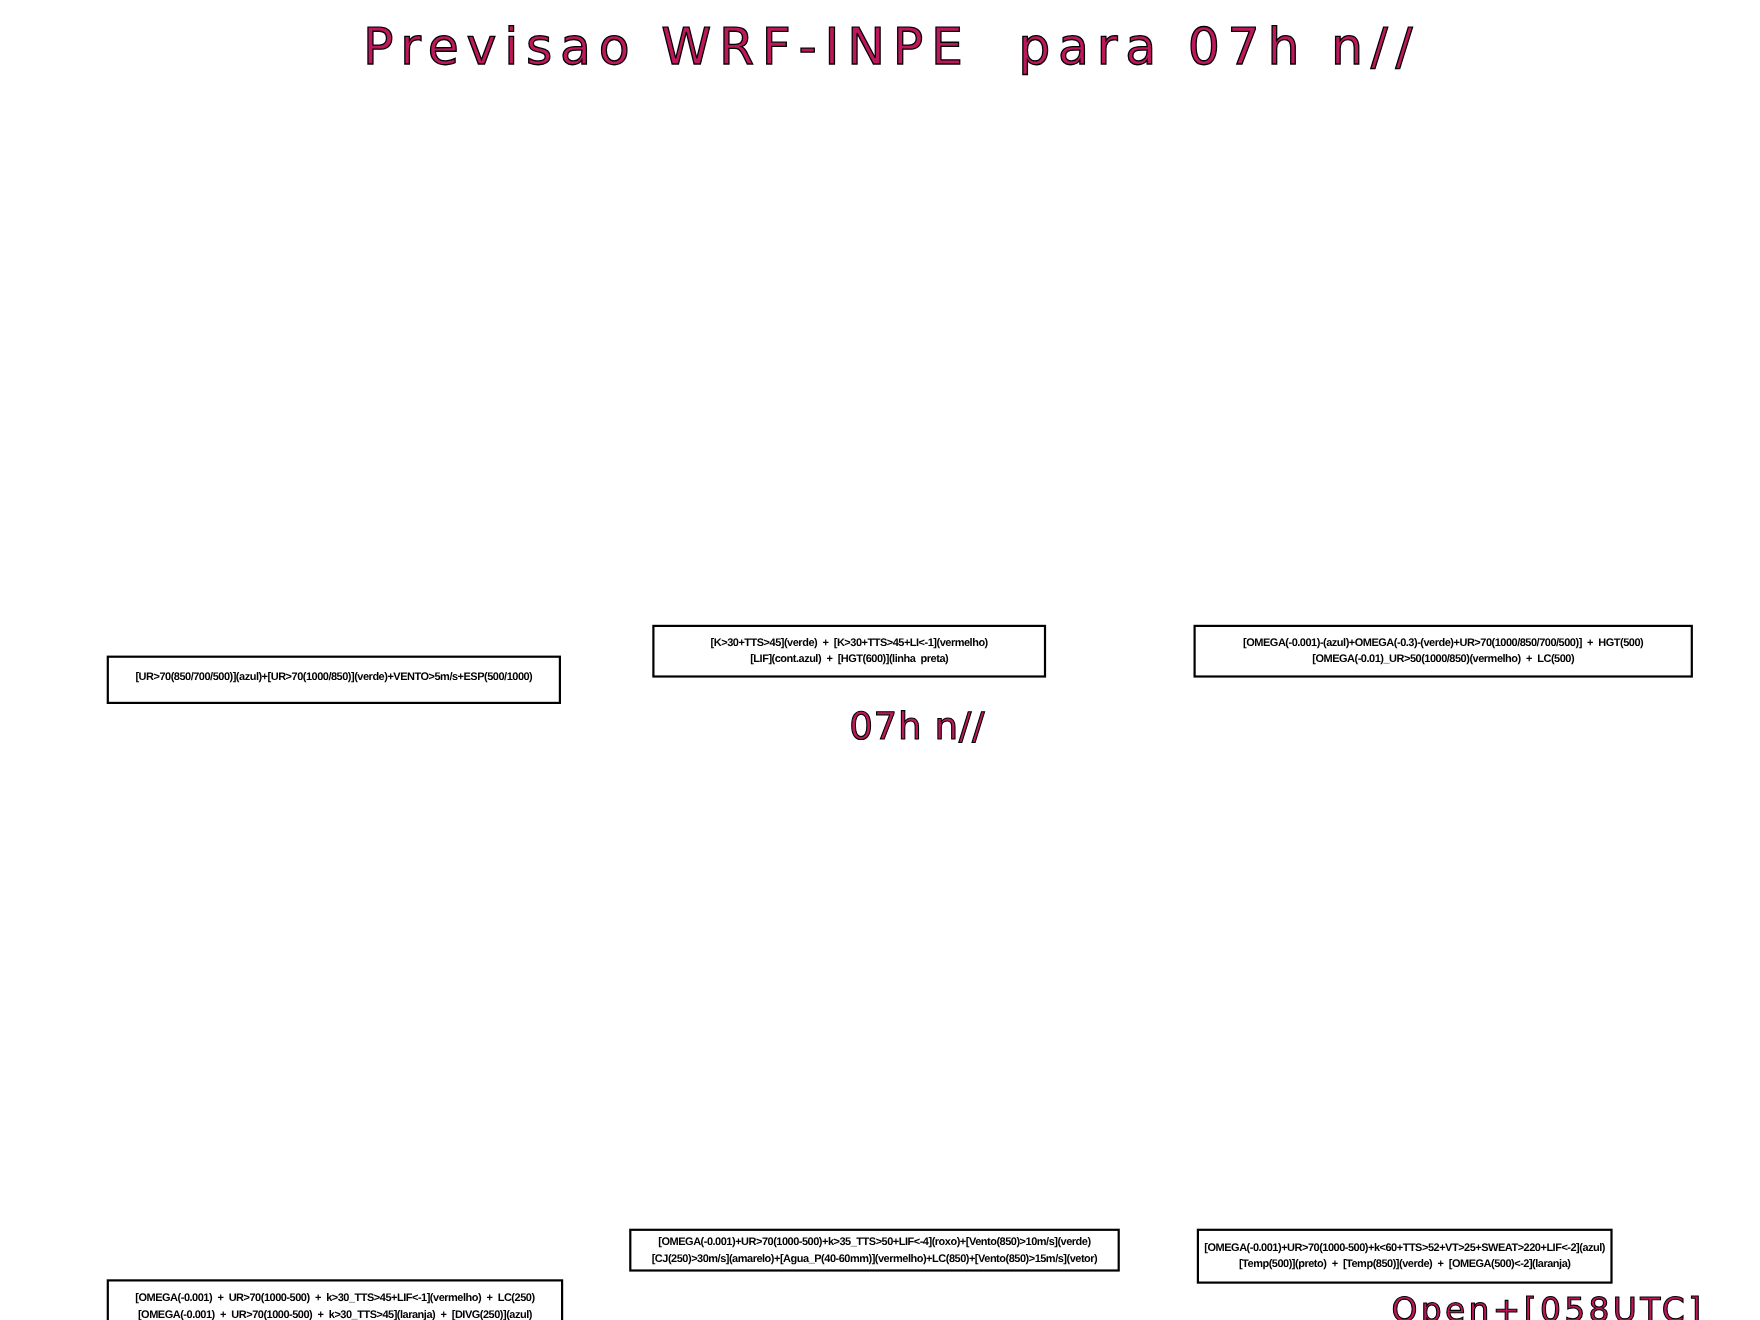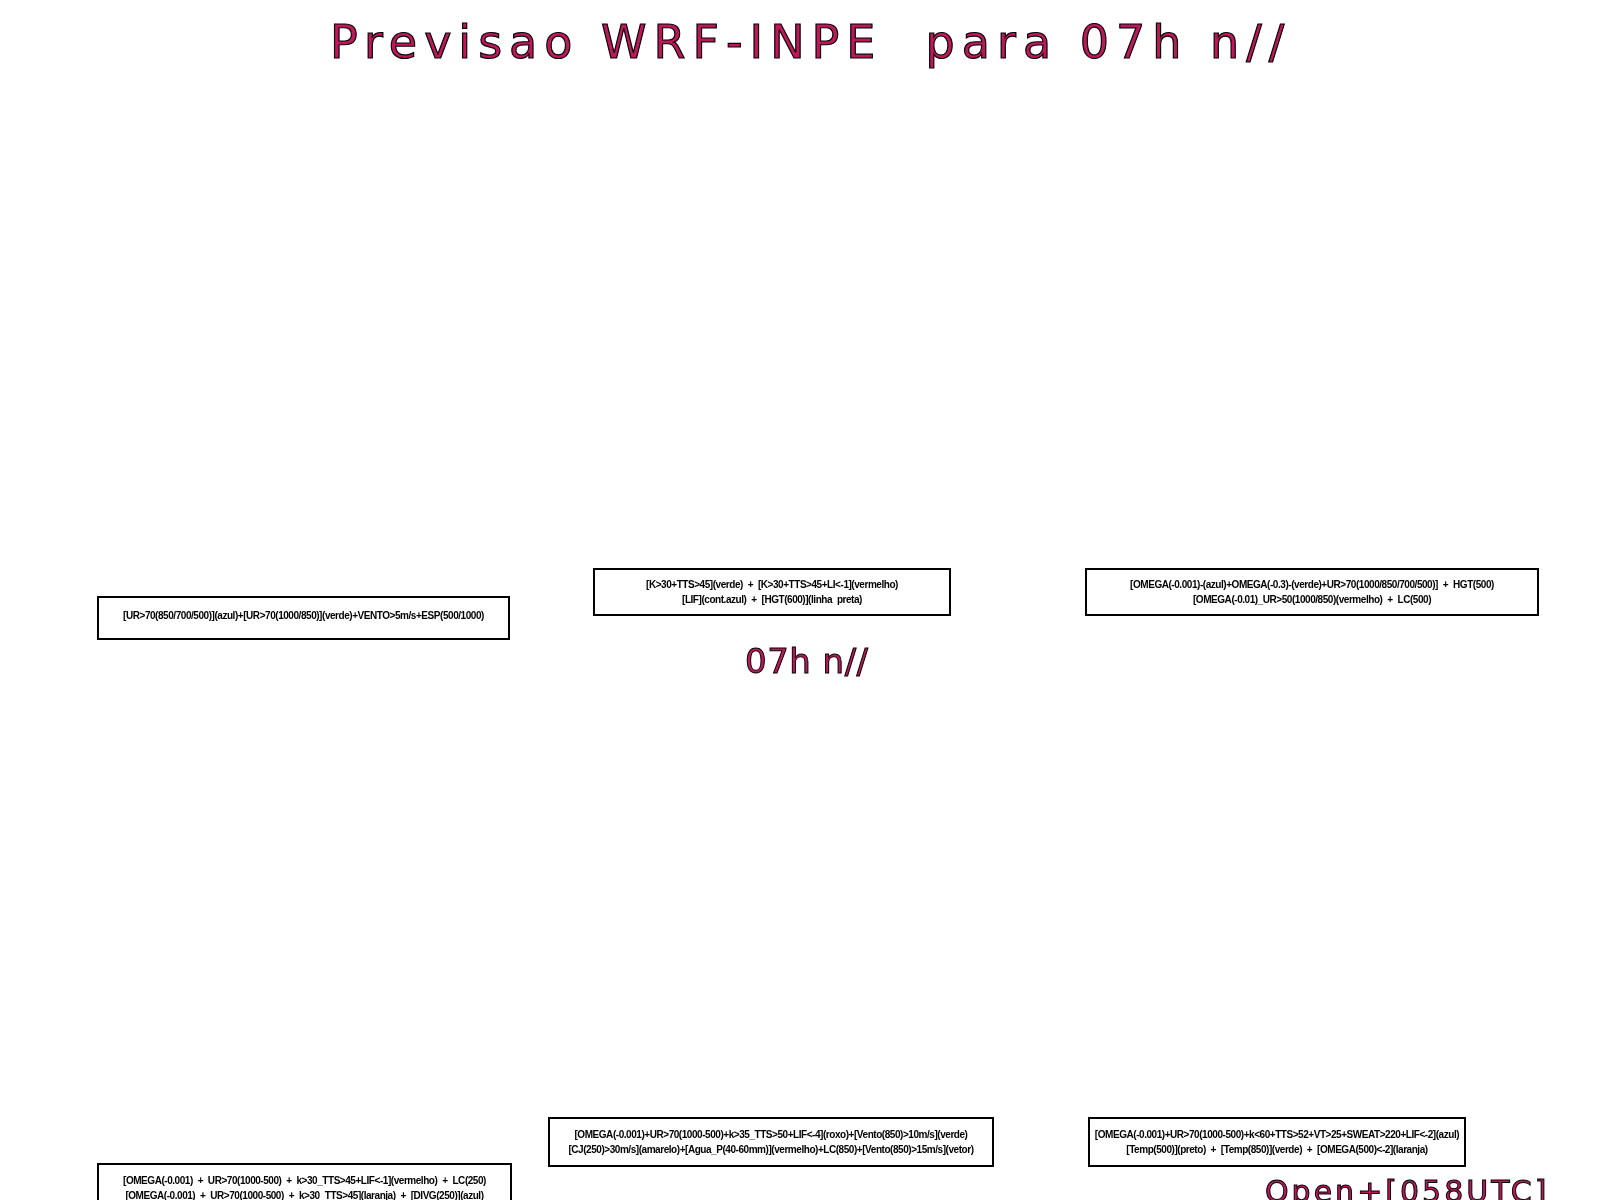--- a/index.html
+++ b/index.html
@@ -18,21 +18,21 @@
     -webkit-text-stroke: 1.2px #000000;
     font-family: "DejaVu Sans", sans-serif;
     white-space: pre;
     line-height: normal;
   }
   @supports not (-webkit-text-stroke: 1px #000000) {
     .plotter { color: #000000; }
   }
 
   #title  { left: 330px;  top: 15px;   font-size: 46px; letter-spacing: 7px; }
-  #midlbl { left: 745px;  top: 641px;  font-size: 34px; letter-spacing: 0.5px; -webkit-text-stroke-width: 1px; }
+  #midlbl { left: 772px;  top: 641px;  font-size: 34px; letter-spacing: 0.5px; -webkit-text-stroke-width: 1px; }
   #footer { left: 1265px; top: 1174px; font-size: 30px; letter-spacing: 3px;   -webkit-text-stroke-width: 1px; }
 
   .panel {
     position: absolute;
     box-sizing: border-box;
     border: 2px solid #000000;
     background: #ffffff;
     display: flex;
     flex-direction: column;
     justify-content: center;
@@ -47,21 +47,21 @@
     word-spacing: 2.5px;
     line-height: 15px;
     white-space: pre;
     color: #000000;
   }
 
   #p1 { left: 97px;   top: 568px;  width: 413px; height: 44px; padding-bottom: 5px; margin-top: 28px; }
   #p2 { left: 593px;  top: 568px;  width: 358px; height: 48px; }
   #p3 { left: 1085px; top: 568px;  width: 454px; height: 48px; }
   #p4 { left: 97px;   top: 1163px; width: 415px; height: 50px; }
-  #p5 { left: 548px;  top: 1117px; width: 446px; height: 50px; }
+  #p5 { left: 572px;  top: 1117px; width: 446px; height: 39px; }
   #p6 { left: 1088px; top: 1117px; width: 378px; height: 50px; }
 </style>
 </head>
 <body>
 
 <div id="title" class="plotter">Previsao WRF-INPE  para 07h n//</div>
 
 <div id="p1" class="panel">
   <span class="panel-line">[UR&gt;70(850/700/500)](azul)+[UR&gt;70(1000/850)](verde)+VENTO&gt;5m/s+ESP(500/1000)</span>
 </div>

